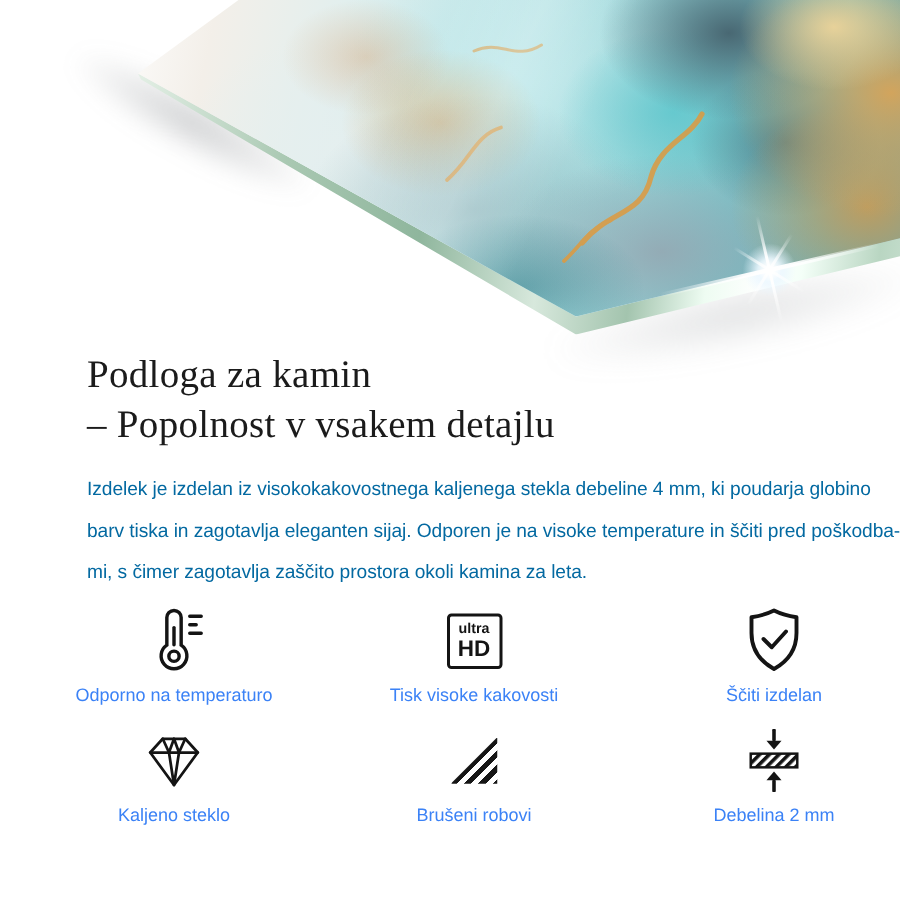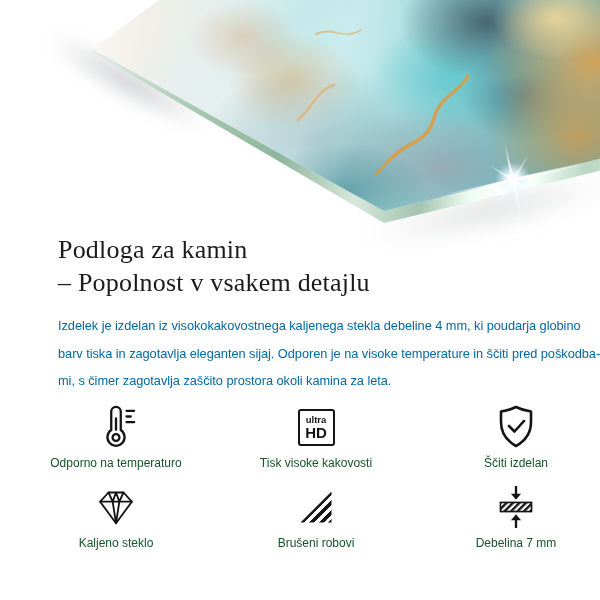--- a/index.html
+++ b/index.html
@@ -81,21 +81,21 @@
   .description{margin-top:13px;font-size:12.8px;line-height:27.5px;color:#0369a1;letter-spacing:-0.05px;}
   .description > div{white-space:nowrap;}
 
   
   .features{
     position:absolute;left:0;top:404px;width:600px;
     display:grid;grid-template-columns:1fr 1fr 1fr;row-gap:14px;
   }
   .feature{display:flex;flex-direction:column;align-items:center;}
   .icon-wrap{height:46px;display:flex;align-items:center;justify-content:center;}
-  .feature-label{margin-top:6px;font-size:12px;color:#14532d;}
+  .feature-label{margin-top:6px;font-size:12px;color:#3b82f6;}
 
   .uhd-box{
     width:33px;height:33px;border:2.5px solid #141414;border-radius:3px;
     display:flex;flex-direction:column;align-items:center;justify-content:center;
     color:#141414;
   }
   .uhd-top{font-size:9.5px;font-weight:bold;line-height:10px;}
   .uhd-bottom{font-size:15px;font-weight:bold;line-height:15px;margin-top:0px;}
 
   .stripes{
@@ -216,17 +216,17 @@
           </defs>
           <g stroke="#141414" stroke-width="2.6" stroke-linecap="round">
             <path d="M22 1 V8"></path>
             <path d="M22 45 V38"></path>
           </g>
           <polygon points="16.5,8.5 27.5,8.5 22,15" fill="#141414"></polygon>
           <polygon points="16.5,37.5 27.5,37.5 22,31" fill="#141414"></polygon>
           <rect x="5" y="18" width="34" height="10" fill="url(#hatch4mm)" stroke="#141414" stroke-width="1.8"></rect>
         </svg>
       </div>
-      <div class="feature-label">Debelina 7 mm</div>
+      <div class="feature-label">Debelina 2 mm</div>
     </div>
 
   </div>
 </div>
 
 </body></html>

